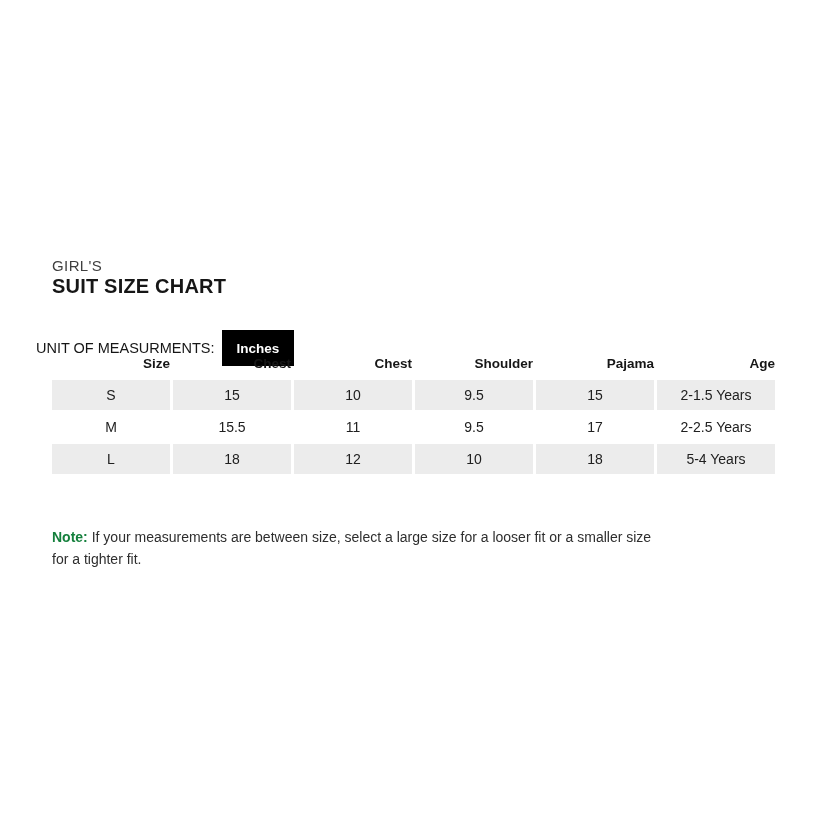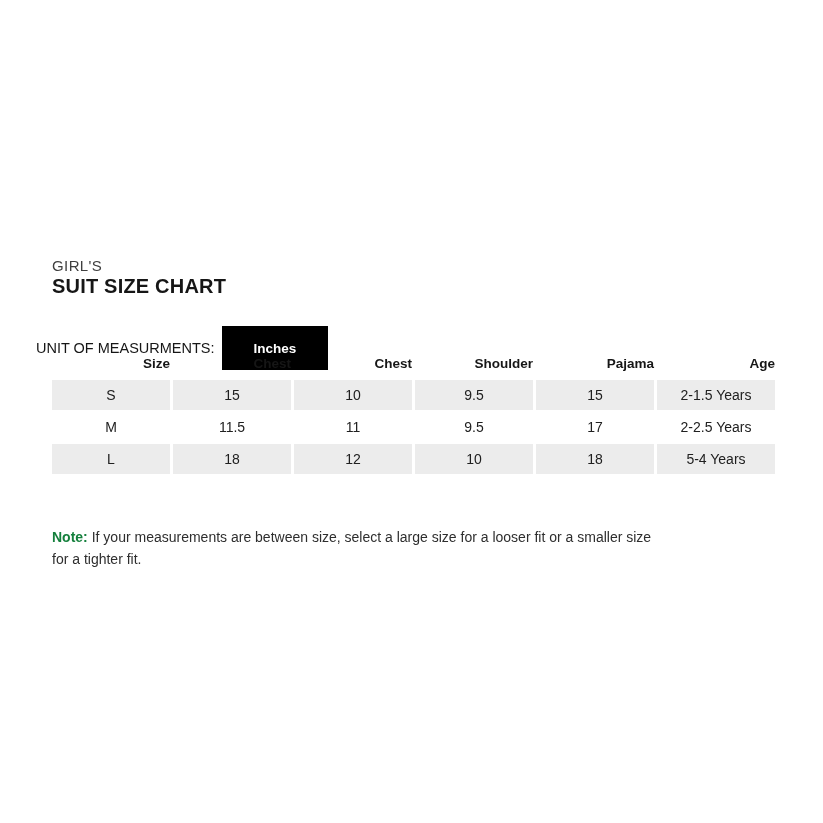--- a/index.html
+++ b/index.html
@@ -41,23 +41,23 @@
     display: flex;
     align-items: center;
     margin-top: 22px;
   }
   .unit-label {
     font-size: 14.5px;
     color: #161616;
   }
   .unit-btn {
     margin-left: 7px;
-    height: 44px;
+    height: 36px;
     min-width: 61px;
-    padding: 0 32px;
+    padding: 0 15px;
     background: #000000;
     color: #ffffff;
     border: none;
     font-family: "Liberation Sans", sans-serif;
     font-size: 13.5px;
     font-weight: 700;
     cursor: pointer;
   }
   table.size-chart {
     position: absolute;
@@ -130,21 +130,21 @@
       <tr class="striped">
         <td>S</td>
         <td>15</td>
         <td>10</td>
         <td>9.5</td>
         <td>15</td>
         <td>2-1.5 Years</td>
       </tr>
       <tr>
         <td>M</td>
-        <td>11.5</td>
+        <td>15.5</td>
         <td>11</td>
         <td>9.5</td>
         <td>17</td>
         <td>2-2.5 Years</td>
       </tr>
       <tr class="striped">
         <td>L</td>
         <td>18</td>
         <td>12</td>
         <td>10</td>

